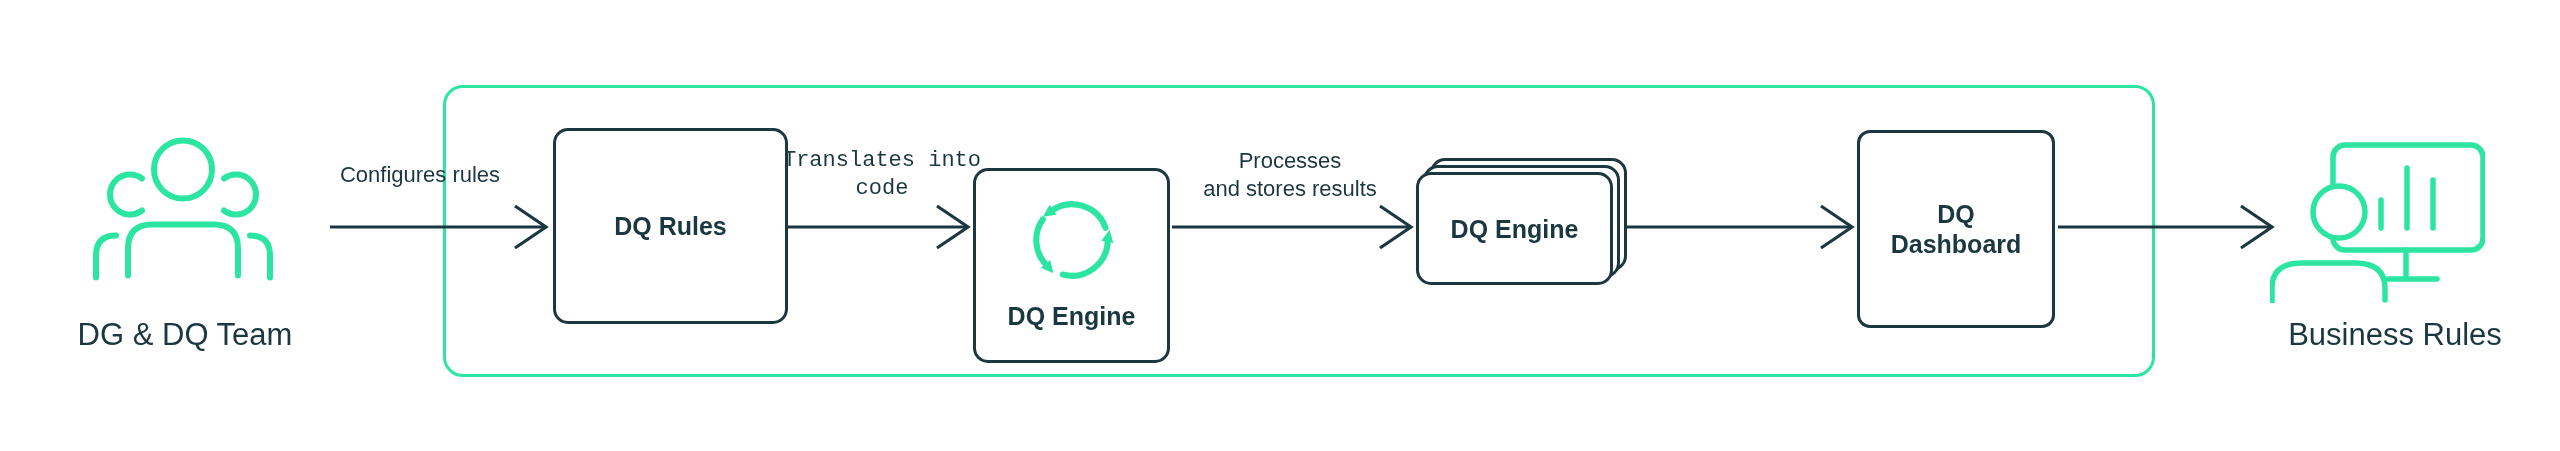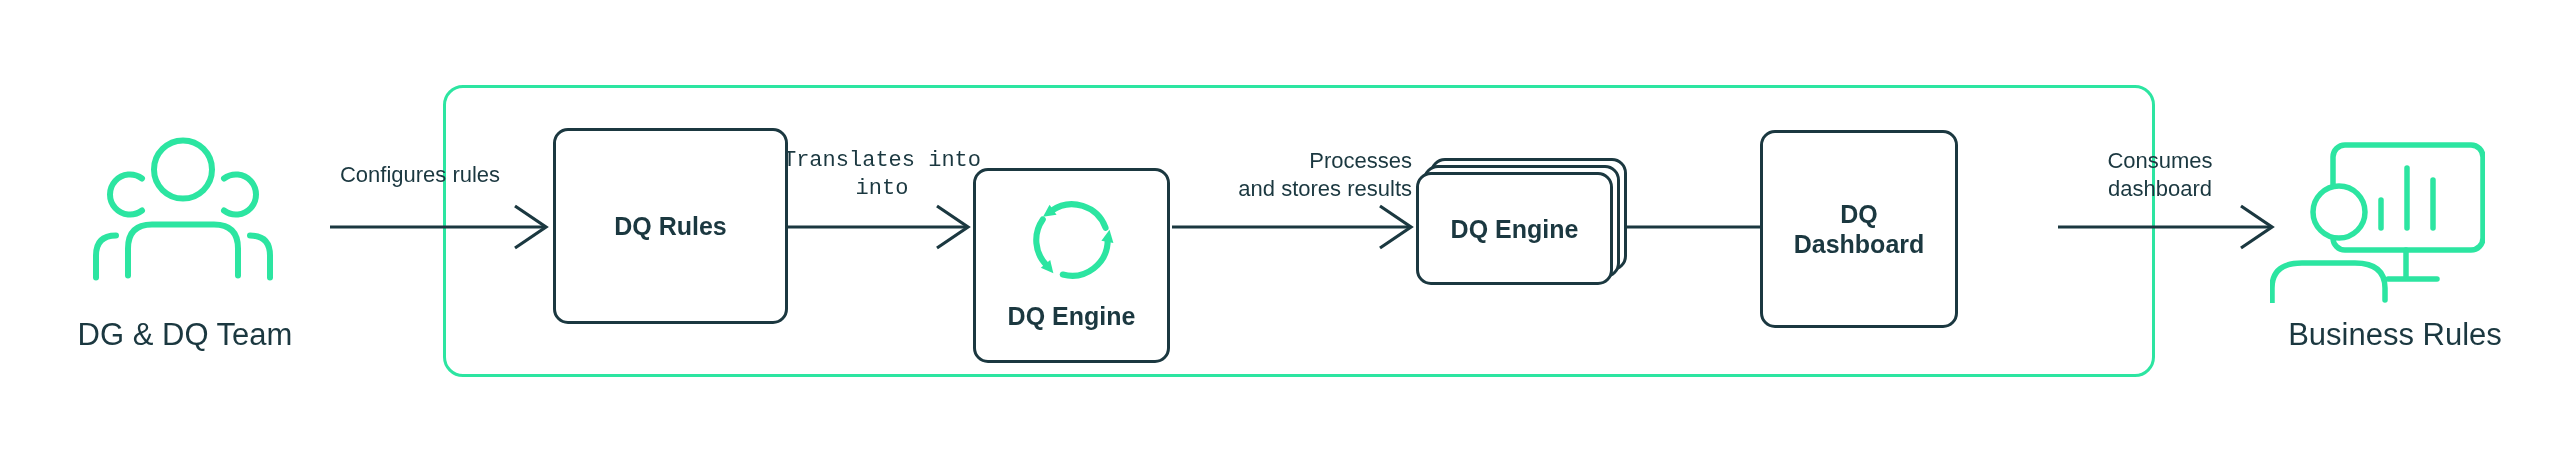--- a/index.html
+++ b/index.html
@@ -24,34 +24,34 @@
   
   .node {
     position: absolute; background: #fff; border: 3px solid #1b3840; border-radius: 15px;
     display: flex; flex-direction: column; align-items: center; justify-content: center;
   }
   .node-line { font-size: 25px; font-weight: 700; line-height: 30px; display: block; text-align: center; }
   #node-rules     { left: 553px;  top: 128px; width: 235px; height: 196px; }
   #node-engine    { left: 973px;  top: 132px; width: 197px; height: 195px; justify-content: flex-start; padding-top: 22px; margin-top: 36px; }
   #node-engine .cycle-wrap { width: 94px; height: 94px; margin-bottom: 14px; }
   #node-tables    { left: 1416px; top: 172px; width: 197px; height: 113px; }
-  #node-dashboard { left: 1760px; top: 130px; width: 198px; height: 198px; }
+  #node-dashboard { left: 1857px; top: 130px; width: 198px; height: 198px; border-radius: 13px; }
   .stack-layer {
     position: absolute; background: #fff; border: 3px solid #1b3840; border-radius: 15px;
     width: 197px; height: 113px;
   }
   .stack-l2 { left: 1430px; top: 158px; }
   .stack-l1 { left: 1423px; top: 165px; }
 
   
   .arrow-label { position: absolute; text-align: center; font-size: 22px; line-height: 28px; }
   .arrow-label span { display: block; }
   #lbl-configures { left: 320px;  top: 161px; width: 200px; }
   #lbl-translates { left: 782px;  top: 147px; width: 200px; font-family: Liberation Mono, monospace; }
-  #lbl-processes  { left: 1168px; top: 147px; width: 244px; text-align: right; }
+  #lbl-processes  { left: 1168px; top: 147px; width: 244px; }
   #lbl-results    { left: 1634px; top: 147px; width: 200px; }
   #lbl-consumes   { left: 2060px; top: 147px; width: 200px; }
 
   
   .actor-icon { position: absolute; }
   #icon-team     { left: 88px;   top: 136px; width: 200px; height: 146px; }
   #icon-business { left: 2270px; top: 138px; width: 215px; height: 165px; }
   .actor-label { position: absolute; text-align: center; font-size: 31px; font-weight: 400; }
   #lbl-team     { left: 35px;   top: 317px; width: 300px; }
   #lbl-business { left: 2245px; top: 317px; width: 300px; }
@@ -95,29 +95,25 @@
     <path d="M182,141 L182,119 Q182,99 162,99"></path>
   </svg>
   <div class="actor-label" id="lbl-team">DG &amp; DQ Team</div>
 
   <div class="arrow-label" id="lbl-configures">
     <span>Configures rules</span>
     <span></span>
   </div>
   <div class="arrow-label" id="lbl-translates">
     <span>Translates into</span>
-    <span>into</span>
+    <span>code</span>
   </div>
   <div class="arrow-label" id="lbl-processes">
     <span>Processes</span>
     <span>and stores results</span>
-  </div>
-  <div class="arrow-label" id="lbl-consumes">
-    <span>Consumes</span>
-    <span>dashboard</span>
   </div>
 
   <div class="node" id="node-rules">
     <span class="node-line">DQ Rules</span>
     <span class="node-line"></span>
   </div>
 
   <div class="node" id="node-engine">
     <svg class="cycle-wrap" viewBox="0 0 100 100">
       <g fill="none" stroke="#2ce5a1" stroke-width="6.5" stroke-linecap="round">

